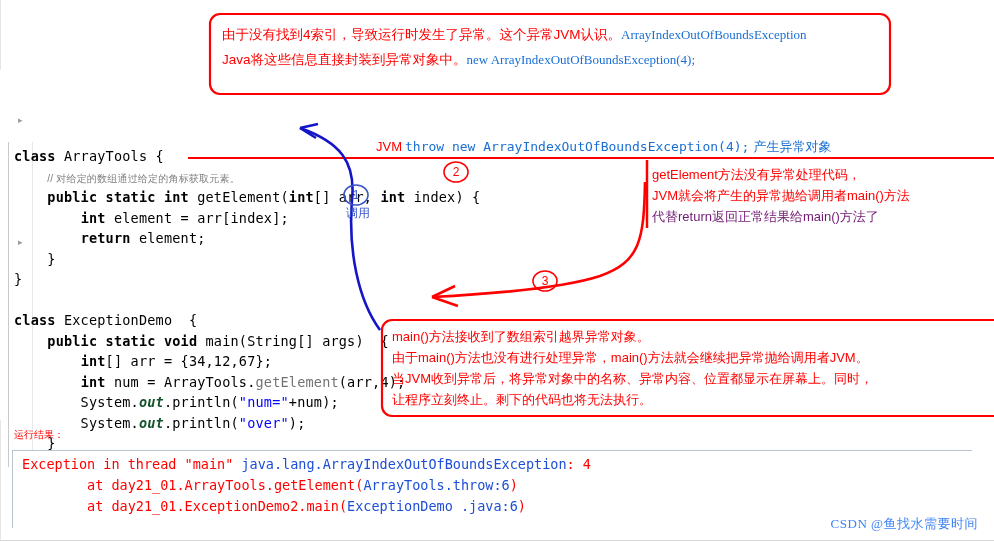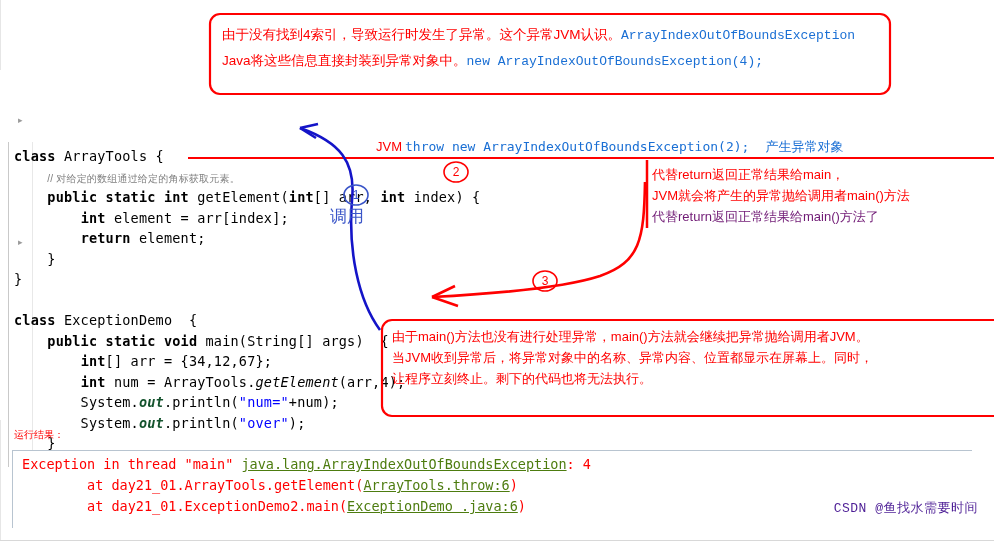--- a/index.html
+++ b/index.html
@@ -28,59 +28,59 @@
     font-family:"DejaVu Sans Mono","Liberation Mono",monospace;
     font-size:13.5px;line-height:20.5px;
     color:#000000;white-space:pre;
     letter-spacing:0.2px;
   }
   .ln{display:block;height:20.5px;}
   .kw{color:#000000;font-weight:bold;}
   .cmt{color:#808080;font-family:"Liberation Sans","DejaVu Sans",sans-serif;font-size:10px;}
   .str{color:#0000ff;}
   .fld{color:#14532d;font-weight:bold;font-style:italic;}
-  .mth{color:#000000;font-style:italic;}
+  .mth{color:#737373;}
 
   
   .fold{position:absolute;width:9px;height:9px;color:#9a9a9a;font-size:9px;line-height:9px;}
 
   
   .anno{position:absolute;z-index:6;}
   .anno-line{white-space:nowrap;}
   .red{color:#ff0000;}
   .blue{color:#1a6fd4;}
   .violet{color:#701a75;}
 
   
   #anno-top{
     left:222px;top:22px;
     font-size:13.5px;line-height:25px;
     font-family:"Liberation Sans","DejaVu Sans",sans-serif;
   }
-  #anno-top .mono{font-family:Liberation Mono, monospace;font-size:13px;}
+  #anno-top .mono{font-family:Liberation Serif, serif;font-size:13px;}
 
   
   #anno-throw{
     left:376px;top:138px;font-size:13px;line-height:18px;
   }
   #anno-throw .mono{font-family:"DejaVu Sans Mono","Liberation Mono",monospace;font-size:13px;}
 
   
   #anno-right{
     left:652px;top:164px;font-size:13px;line-height:21px;color:#ff0000;
   }
 
   
   #anno-bottom{
     left:392px;top:326px;font-size:13px;line-height:21px;color:#ff0000;
   }
 
   
   #label-diaoyong{
-    left:330px;top:205px;font-size:17px;color:#3a55c8;
+    left:346px;top:205px;font-size:12px;color:#3a55c8;
   }
   .circ-num{
     position:absolute;z-index:7;
     font-size:12px;font-family:"Liberation Sans",sans-serif;
     text-align:center;
   }
 
   
   #result-title{
     position:absolute;left:14px;top:428px;font-size:10px;color:#ff0000;
@@ -88,29 +88,29 @@
   #console{
     position:absolute;left:12px;top:450px;width:960px;height:78px;
     background:#ffffff;border-left:1px solid #b8c4d0;border-top:1px solid #b8c4d0;
     box-sizing:border-box;
   }
   #console-text{
     position:absolute;left:22px;top:454px;
     font-family:"DejaVu Sans Mono","Liberation Mono",monospace;
     font-size:13.5px;line-height:21px;white-space:pre;color:#ff0000;
   }
-  #console-text .lnk{color:#4d7c0f;text-decoration:underline;}
+  #console-text .lnk{color:#1d4ed8;}
   #console-text .cl{color:#ff0000;}
   #console-text .num4{color:#ff0000;}
 
   
   #watermark{
-    position:absolute;right:16px;bottom:24px;
-    font-size:13px;color:#4c1d95;
-    font-family:Liberation Mono, monospace;
+    position:absolute;right:16px;bottom:8px;
+    font-size:13px;color:#3b82f6;
+    font-family:Liberation Serif, serif;
     letter-spacing:0.5px;
   }
   
   .edge-l{position:absolute;left:0;top:0;width:1px;height:541px;background:#e6e6e6;}
   .edge-b{position:absolute;left:0;bottom:0;width:994px;height:1px;background:#d8d8d8;}
 </style>
 </head>
 <body>
 
 <div id="root">
@@ -152,30 +152,31 @@
   <div class="circ-num" style="left:344px;top:188px;width:24px;color:#3a55c8;z-index:7;">1</div>
   <div class="circ-num" style="left:444px;top:165px;width:24px;color:#ff0000;z-index:7;">2</div>
   <div class="circ-num" style="left:533px;top:274px;width:24px;color:#ff0000;z-index:7;">3</div>
 
   <div class="anno" id="anno-top">
     <div class="anno-line"><span class="red">由于没有找到4索引，导致运行时发生了异常。这个异常</span><span class="red">JVM</span><span class="red">认识。</span><span class="blue mono">ArrayIndexOutOfBoundsException</span></div>
     <div class="anno-line"><span class="red">Java</span><span class="red">将这些信息直接封装到异常对象中。</span><span class="blue mono">new ArrayIndexOutOfBoundsException(4);</span></div>
   </div>
 
   <div class="anno" id="anno-throw">
-    <span class="red">JVM</span><span class="blue mono" style="margin-left:3px;">throw new ArrayIndexOutOfBoundsException(2);</span><span class="blue" style="margin-left:16px;">产生异常对象</span>
+    <span class="red">JVM</span><span class="blue mono" style="margin-left:3px;">throw new ArrayIndexOutOfBoundsException(4);</span><span class="blue" style="margin-left:4px;">产生异常对象</span>
   </div>
 
   <div class="anno" id="anno-right">
-    <div class="anno-line">代替return返回正常结果给main，</div>
+    <div class="anno-line">getElement方法没有异常处理代码，</div>
     <div class="anno-line">JVM就会将产生的异常抛给调用者main()方法</div>
     <div class="anno-line violet">代替return返回正常结果给main()方法了</div>
   </div>
 
   <div class="anno" id="anno-bottom">
+    <div class="anno-line">main()方法接收到了数组索引越界异常对象。</div>
     <div class="anno-line">由于main()方法也没有进行处理异常，main()方法就会继续把异常抛给调用者JVM。</div>
     <div class="anno-line">当JVM收到异常后，将异常对象中的名称、异常内容、位置都显示在屏幕上。同时，</div>
     <div class="anno-line">让程序立刻终止。剩下的代码也将无法执行。</div>
   </div>
 
   <div class="anno" id="label-diaoyong">调用</div>
 
   <div id="result-title">运行结果：</div>
   <div id="console"></div>
   <div id="console-text"><span class="cl">Exception in thread "main" </span><span class="lnk">java.lang.ArrayIndexOutOfBoundsException</span><span class="num4">: 4</span>

